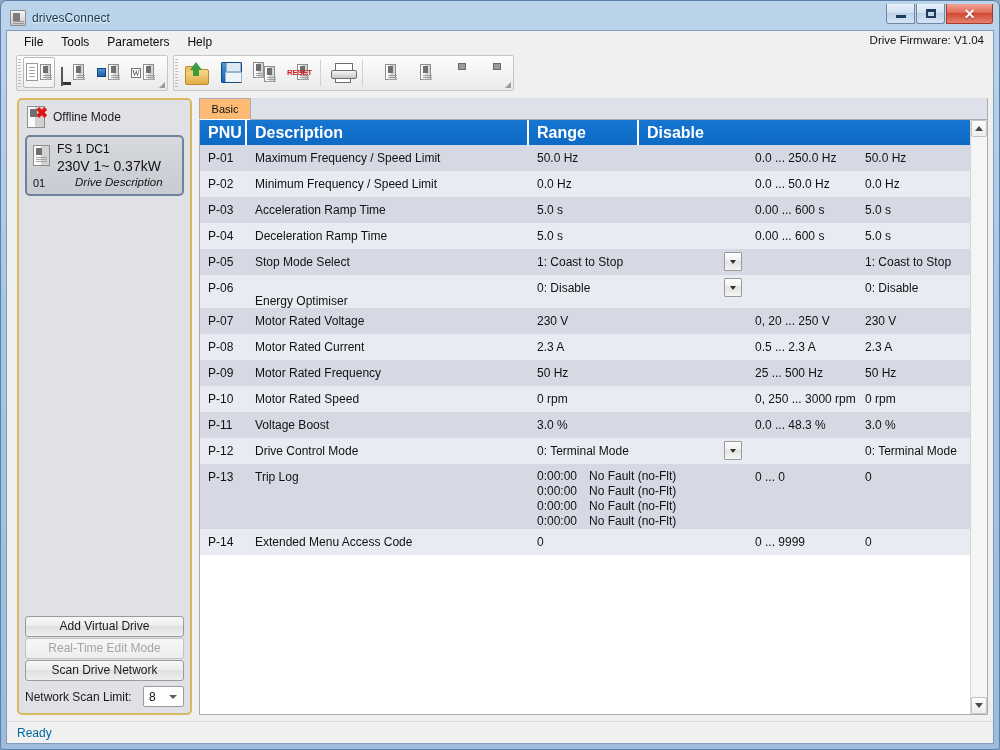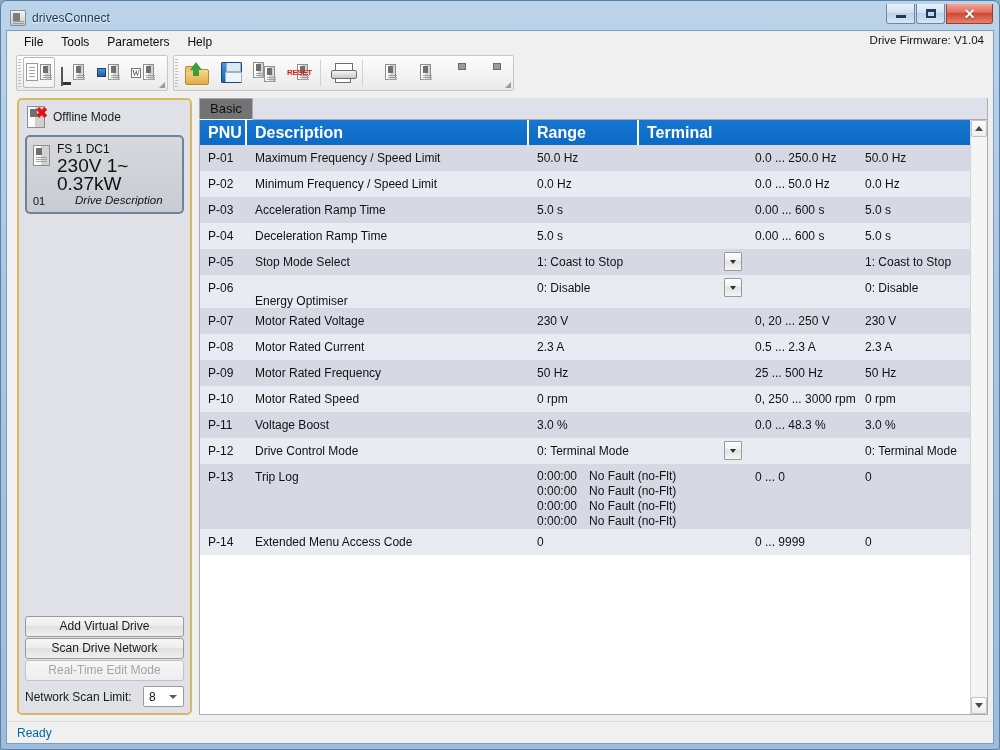--- a/index.html
+++ b/index.html
@@ -312,21 +312,21 @@
   }
   .drive-card-icon::before {
     content:""; position:absolute; left:2px; top:2px; width:6px; height:7px; background:#6f6f6f;
   }
   .drive-card-icon::after {
     content:""; position:absolute; left:2px; top:11px; width:11px; height:1px; background:#a4a4a4;
     box-shadow: 0 2px 0 #a4a4a4, 0 4px 0 #a4a4a4;
   }
   .drive-card-body { flex: 1 1 auto; }
   .dc-line1 { font-size: 12px; color: #111; line-height: 14px; }
-  .dc-line2 { font-size: 19px; color: #111; line-height: 18px; margin-top: 1px; }
+  .dc-line2 { font-size: 14px; color: #111; line-height: 18px; margin-top: 1px; }
   .dc-line3 { font-size: 11.5px; color: #111; font-style: italic; margin-top: 1px; }
   .dc-num {
     position: absolute; left: 6px; bottom: 5px;
     font-size: 11px; color: #111; font-style: normal;
   }
   .dc-line3-wrap { margin-left: 18px; }
 
   .side-spacer { flex: 1 1 auto; }
 
   .side-buttons { padding: 0 6px 6px 6px; flex: 0 0 auto; }
@@ -368,23 +368,23 @@
     height: 22px; flex: 0 0 auto; display: flex; align-items: flex-end;
     position: relative;
   }
   .tabstrip::after {
     content:""; position: absolute; left: 0; right: 0; bottom: 0; height: 22px;
     background: #dfe1ea; border: 1px solid #a9aab5; z-index: 0;
   }
   .tab {
     position: relative; z-index: 2;
     height: 22px; min-width: 52px; padding: 0 10px;
-    background: #737373;
+    background: #fdba74;
     border: 1px solid #a9aab5; border-bottom-color: #ffffff;
-    font-size: 13px; color: #111; line-height: 20px; text-align: center;
+    font-size: 11px; color: #111; line-height: 20px; text-align: center;
   }
 
   .table-wrap {
     flex: 1 1 auto; display: flex; overflow: hidden;
     border-left: 1px solid #a9aab5; border-right: 1px solid #a9aab5;
     border-bottom: 1px solid #a9aab5;
     background: #ffffff;
   }
   .grid { flex: 1 1 auto; display: flex; flex-direction: column; overflow: hidden; }
 
@@ -598,22 +598,22 @@
             <div class="dc-line2">230V 1~  0.37kW</div>
             <div class="dc-line3 dc-line3-wrap">Drive Description</div>
           </div>
           <div class="dc-num">01</div>
         </div>
 
         <div class="side-spacer"></div>
 
         <div class="side-buttons">
           <div class="sbtn">Add Virtual Drive</div>
+          <div class="sbtn disabled">Real-Time Edit Mode</div>
           <div class="sbtn">Scan Drive Network</div>
-          <div class="sbtn disabled">Real-Time Edit Mode</div>
           <div class="scan-row">
             <div class="scan-label">Network Scan Limit:</div>
             <div class="scan-select">
               <span class="val">8</span>
               <span class="arrow">
                   <span class="caret"></span>
                 </span>
             </div>
           </div>
         </div>
@@ -625,21 +625,21 @@
           <div class="tab">Basic</div>
         </div>
 
         <div class="table-wrap">
           <div class="grid">
 
             <div class="grid-head">
               <div class="gh" style="width:47px">PNU</div>
               <div class="gh" style="width:282px">Description</div>
               <div class="gh" style="width:110px">Range</div>
-              <div class="gh" style="flex:1 1 auto">Terminal</div>
+              <div class="gh" style="flex:1 1 auto">Disable</div>
             </div>
 
             <div class="grid-body" id="grid-body">
                 <div class="row odd">
                   <div class="cell" style="width: 47px; flex: 0 0 auto;">P-01</div>
                   <div class="cell" style="width: 282px; flex: 0 0 auto;">Maximum Frequency / Speed Limit</div>
                   <div class="cell" style="width: 218px; flex: 0 0 auto;">50.0 Hz</div>
                   <div class="cell" style="width: 110px; flex: 0 0 auto;">0.0 ... 250.0 Hz</div>
                   <div class="cell" style="flex: 1 1 auto;">50.0 Hz</div>
                 </div>

